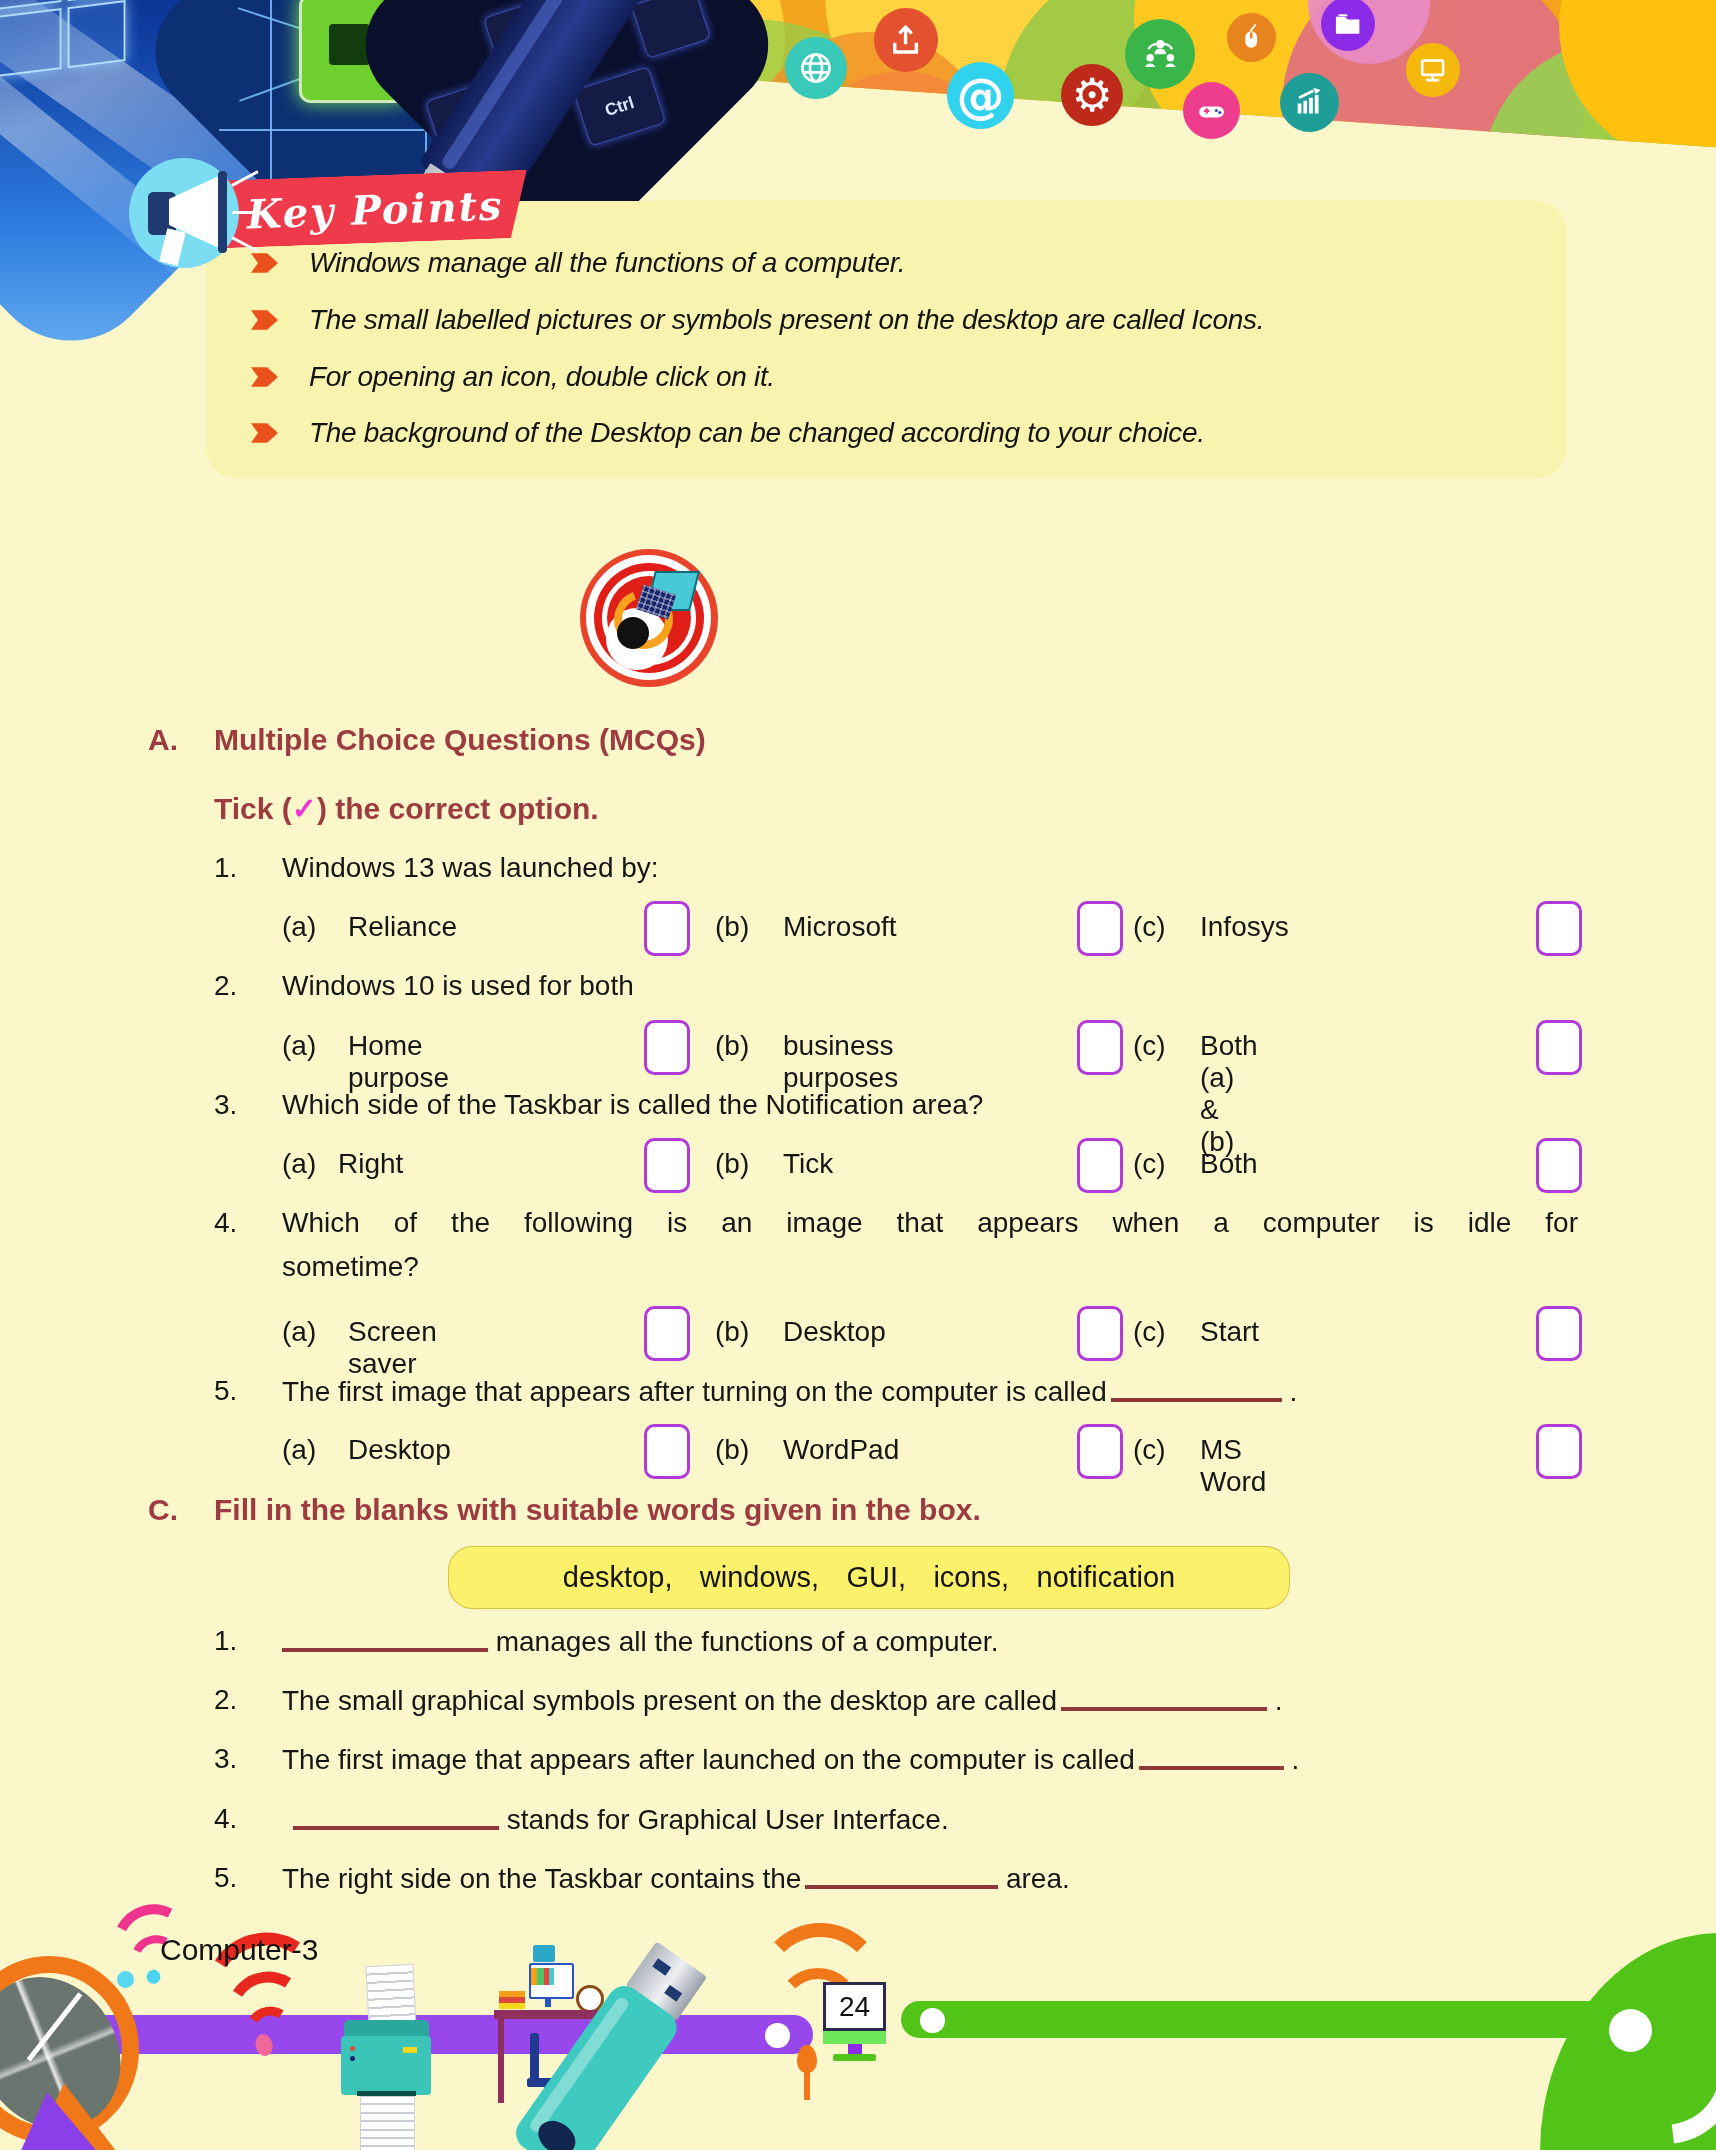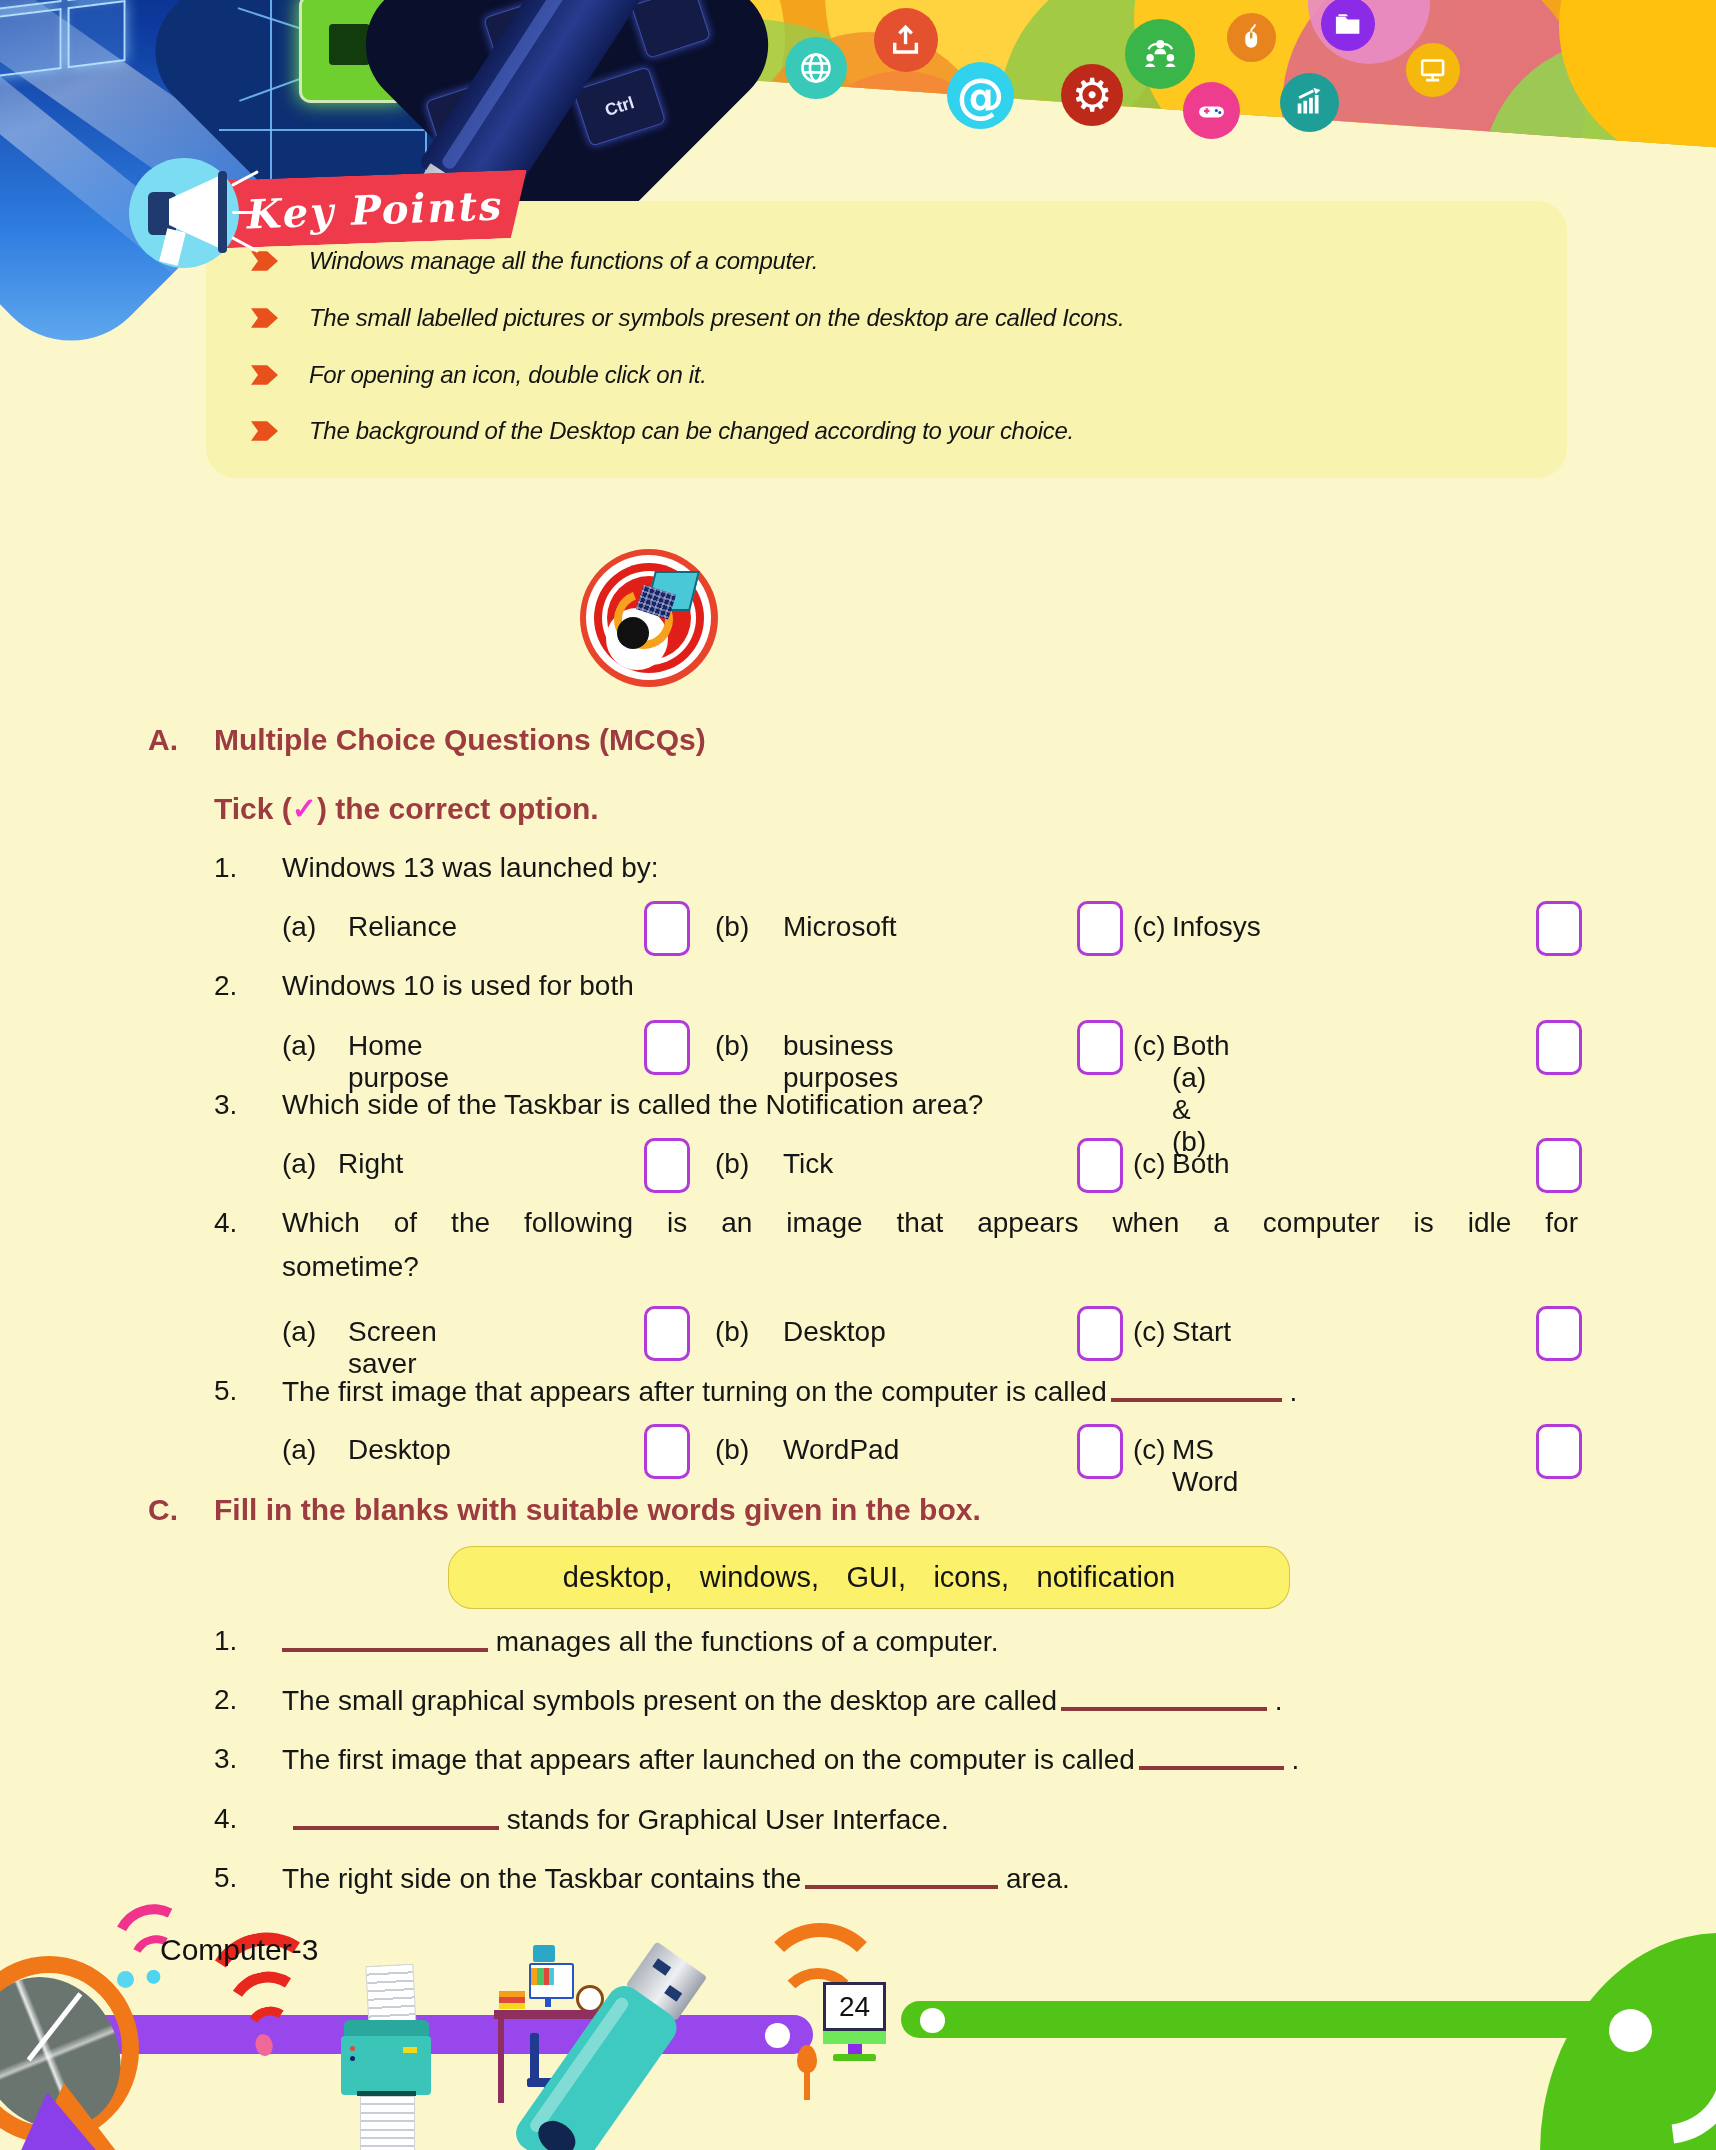--- a/index.html
+++ b/index.html
@@ -41,21 +41,21 @@
   .usb-conn{position:absolute;left:10.3px;top:263px;width:76px;height:67px;background:linear-gradient(90deg,#b9bec7,#eef0f3 55%,#9aa0ab);}
   .usb-slot{position:absolute;width:17px;height:10.3px;background:#2a2f3a;}
   .chev{position:absolute;width:77px;height:10.3px;background:#F5BACA;z-index:2;}
 
   
   .kp-panel{position:absolute;left:206px;top:201px;width:1361px;height:277px;background:#F8F4AF;
             border-radius:30px;z-index:4;}
   .kp-item{position:absolute;left:45px;display:flex;align-items:center;}
   .kp-arrow{width:27px;height:19.3px;background:#E8501C;margin-right:31px;flex:0 0 auto;
             clip-path:polygon(0 0,60% 0,100% 50%,60% 100%,0 100%,26% 50%);}
-  .kp-text{font-style:italic;font-size:24px;color:#141414;letter-spacing:-0.3px;}
+  .kp-text{font-style:italic;font-size:28px;color:#141414;letter-spacing:-0.3px;}
   .mega-circle{position:absolute;left:129px;top:158px;width:110px;height:110px;border-radius:50%;
                background:#7BDCF2;z-index:6;}
   .kp-banner{position:absolute;left:222px;top:175px;width:306px;height:68px;background:#EE3A4A;z-index:5;
              transform:rotate(-2deg);clip-path:polygon(0 0,100% 0,94% 100%,0 100%);
              display:flex;align-items:center;justify-content:center;}
   .kp-title{color:#fff;font-family:"DejaVu Serif",serif;font-style:italic;font-weight:bold;
             font-size:40px;letter-spacing:1.9px;}
   .mega-back{position:absolute;left:19.3px;top:34px;width:28px;height:43px;background:#1F3A6E;border-radius:5.2px;}
   .mega-horn{position:absolute;left:40px;top:18px;width:50px;height:72px;background:#fff;
              clip-path:polygon(0 32%,100% 0,100% 100%,0 68%);}
@@ -71,21 +71,21 @@
   .ex-icon{position:absolute;left:580px;top:549px;width:138px;height:138px;z-index:6;}
 
   
   .hdr{position:absolute;font-size:30px;font-weight:bold;color:#9C3B40;z-index:5;}
   .q{position:absolute;font-size:28px;color:#161616;z-index:5;height:39px;}
   .qnum{position:absolute;left:214px;}
   .qtext{position:absolute;left:282px;white-space:nowrap;}
   .qtext-just{position:absolute;left:282px;width:1296px;text-align:justify;text-align-last:justify;}
   .oa{position:absolute;left:282px;} .oat{position:absolute;left:348px;}
   .ob{position:absolute;left:715px;}.obt{position:absolute;left:783px;}
-  .oc{position:absolute;left:1133px;}.oct{position:absolute;left:1172px;}
+  .oc{position:absolute;left:1133px;}.oct{position:absolute;left:1200px;}
   .cb{position:absolute;top:-10.3px;width:40px;height:49px;border:3.9px solid #B23AD8;border-radius:10.3px;background:#fff;}
   .cb1{left:644px;} .cb2{left:1077px;} .cb3{left:1536px;}
   .bl{display:inline-block;border-bottom:4.5px solid #8F383C;height:23px;margin:0 7.7px -1.3px 3.9px;}
   .w320{width:206px;} .w300{width:193px;} .w265{width:171px;} .w225{width:145px;}
   .tick{color:#F233D6;}
   .word-box{position:absolute;left:448px;top:1546px;width:840px;height:61px;background:#FBF16B;
             border:1.9px solid rgba(208,188,62,.85);border-radius:24.5px;z-index:5;
             display:flex;align-items:center;justify-content:center;font-size:29px;word-spacing:19.3px;color:#141414;}
 
   

